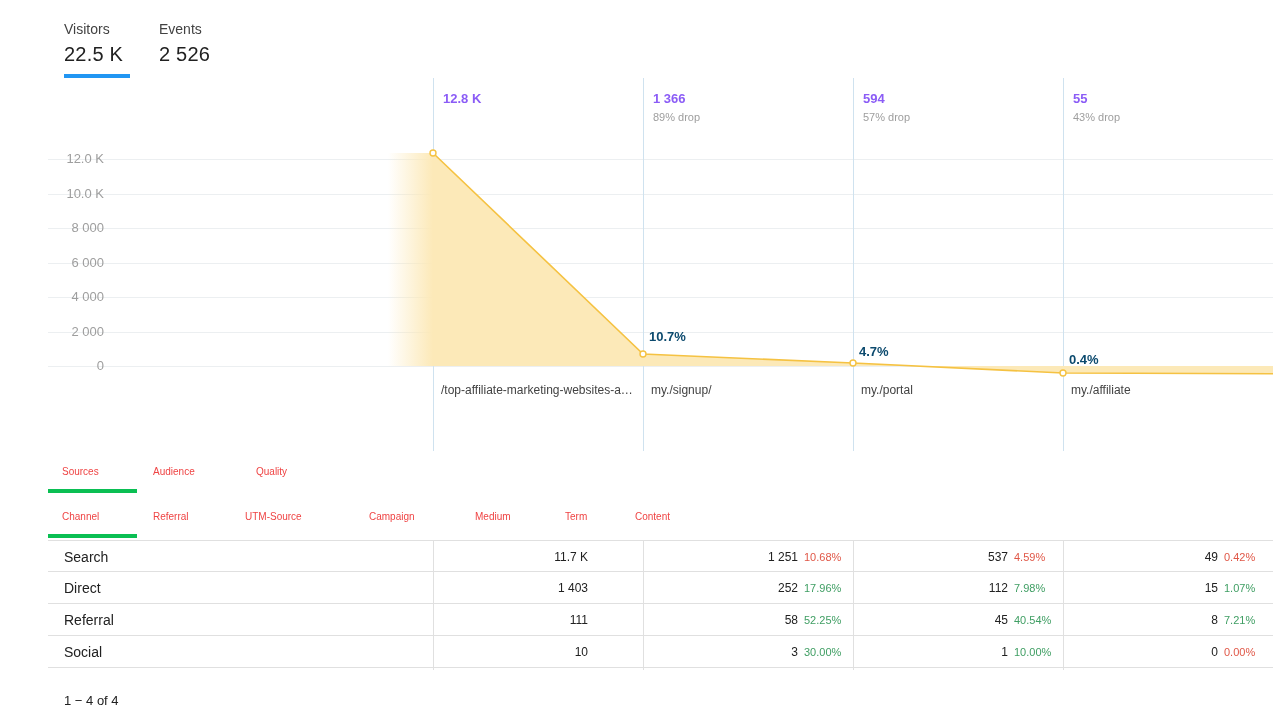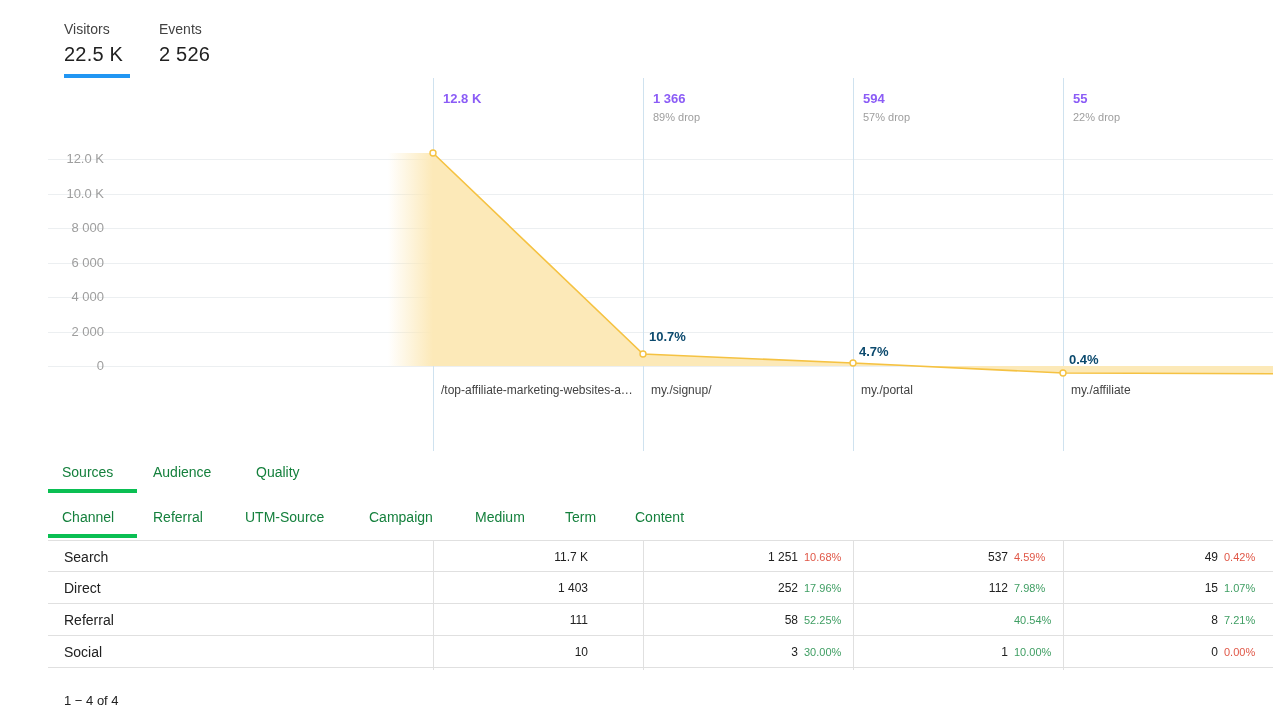--- a/index.html
+++ b/index.html
@@ -64,21 +64,21 @@
   .pct-label {
     position: absolute; font-size: 13px; font-weight: bold; color: #0c4a6e;
     line-height: 16px; white-space: nowrap;
   }
   .funnel-svg { position: absolute; left: 0; top: 0; }
 
   
   .tabs-primary { position: absolute; left: 0; top: 455px; width: 1273px; height: 38px; }
   .tabs-secondary { position: absolute; left: 0; top: 500px; width: 1273px; height: 38px; }
   .tab {
-    position: absolute; top: 0; font-size: 14px; color: #15803d;
+    position: absolute; top: 0; font-size: 10px; color: #ef4444;
     line-height: 34px; white-space: nowrap; cursor: pointer;
   }
   .tab-underline {
     position: absolute; height: 4px; background: #0abf53;
   }
 
   
   .table { position: absolute; left: 0; top: 540px; width: 1273px; }
   .trow {
     position: relative; height: 32px; border-bottom: 1px solid #e0e0e0;
@@ -179,21 +179,21 @@
     <div class="step-head" style="left:605px">
       <div class="step-value">1 366</div>
       <div class="step-drop">89% drop</div>
     </div>
     <div class="step-head" style="left:815px">
       <div class="step-value">594</div>
       <div class="step-drop">57% drop</div>
     </div>
     <div class="step-head" style="left:1025px">
       <div class="step-value">55</div>
-      <div class="step-drop">22% drop</div>
+      <div class="step-drop">43% drop</div>
     </div>
 
     <div class="pct-label" style="left:601px;  top:251px">10.7%</div>
     <div class="pct-label" style="left:811px;  top:266px">4.7%</div>
     <div class="pct-label" style="left:1021px; top:274px">0.4%</div>
 
     <div class="step-url" style="left:393px;  width:196px">/top-affiliate-marketing-websites-and-pro…</div>
     <div class="step-url" style="left:603px;  width:196px">my./signup/</div>
     <div class="step-url" style="left:813px;  width:196px">my./portal</div>
     <div class="step-url" style="left:1023px; width:196px">my./affiliate</div>
@@ -239,20 +239,21 @@
       <div class="cell-pct pct-up" style="left:966px">7.98%</div>
       <div class="cell-num" style="left:1025px; width:145px">15</div>
       <div class="cell-pct pct-up" style="left:1176px">1.07%</div>
     </div>
 
     <div class="trow">
       <div class="cell-name">Referral</div>
       <div class="cell-num" style="left:395px; width:145px">111</div>
       <div class="cell-num" style="left:605px; width:145px">58</div>
       <div class="cell-pct pct-up" style="left:756px">52.25%</div>
+      <div class="cell-num" style="left:815px; width:145px">45</div>
       <div class="cell-pct pct-up" style="left:966px">40.54%</div>
       <div class="cell-num" style="left:1025px; width:145px">8</div>
       <div class="cell-pct pct-up" style="left:1176px">7.21%</div>
     </div>
 
     <div class="trow">
       <div class="cell-name">Social</div>
       <div class="cell-num" style="left:395px; width:145px">10</div>
       <div class="cell-num" style="left:605px; width:145px">3</div>
       <div class="cell-pct pct-up" style="left:756px">30.00%</div>

